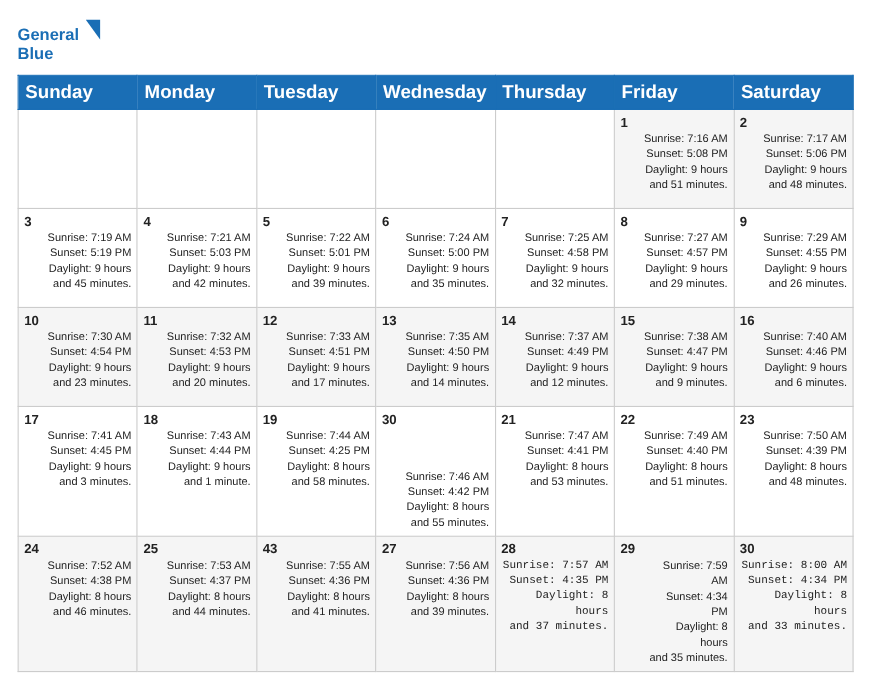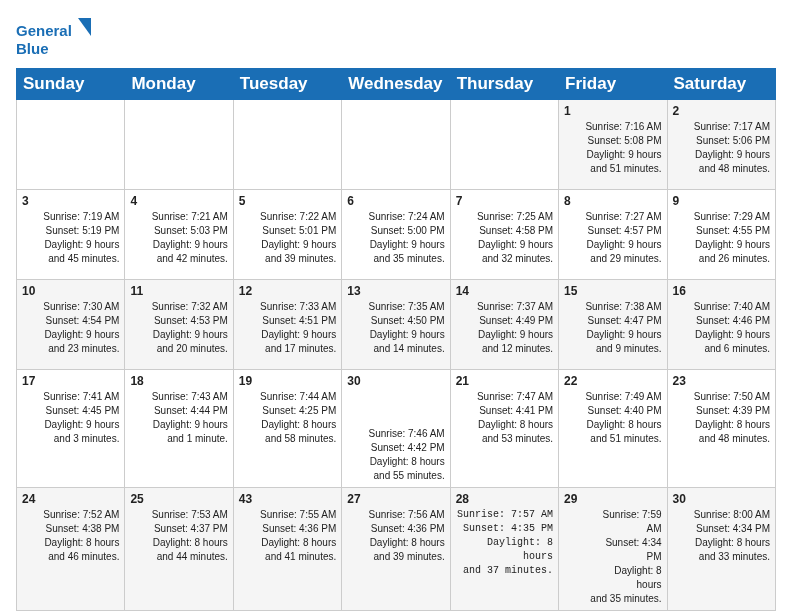--- a/index.html
+++ b/index.html
@@ -314,20 +314,20 @@
         </td>
         <td>
           <span class="day-num">29</span>
           <div class="day-info" style="white-space: pre-line; margin-left: 24px;">Sunrise: 7:59 AM
 Sunset: 4:34 PM
 Daylight: 8 hours
 and 35 minutes.</div>
         </td>
         <td>
           <span class="day-num">30</span>
-          <div class="day-info" style="white-space: pre-line;">Sunrise: 8:00 AM
+          <div class="day-info" style="white-space: pre-line; font-family: Liberation Mono, monospace;">Sunrise: 8:00 AM
 Sunset: 4:34 PM
 Daylight: 8 hours
 and 33 minutes.</div>
         </td>
       </tr>
     </tbody>
 </table>
 
 </body></html>

